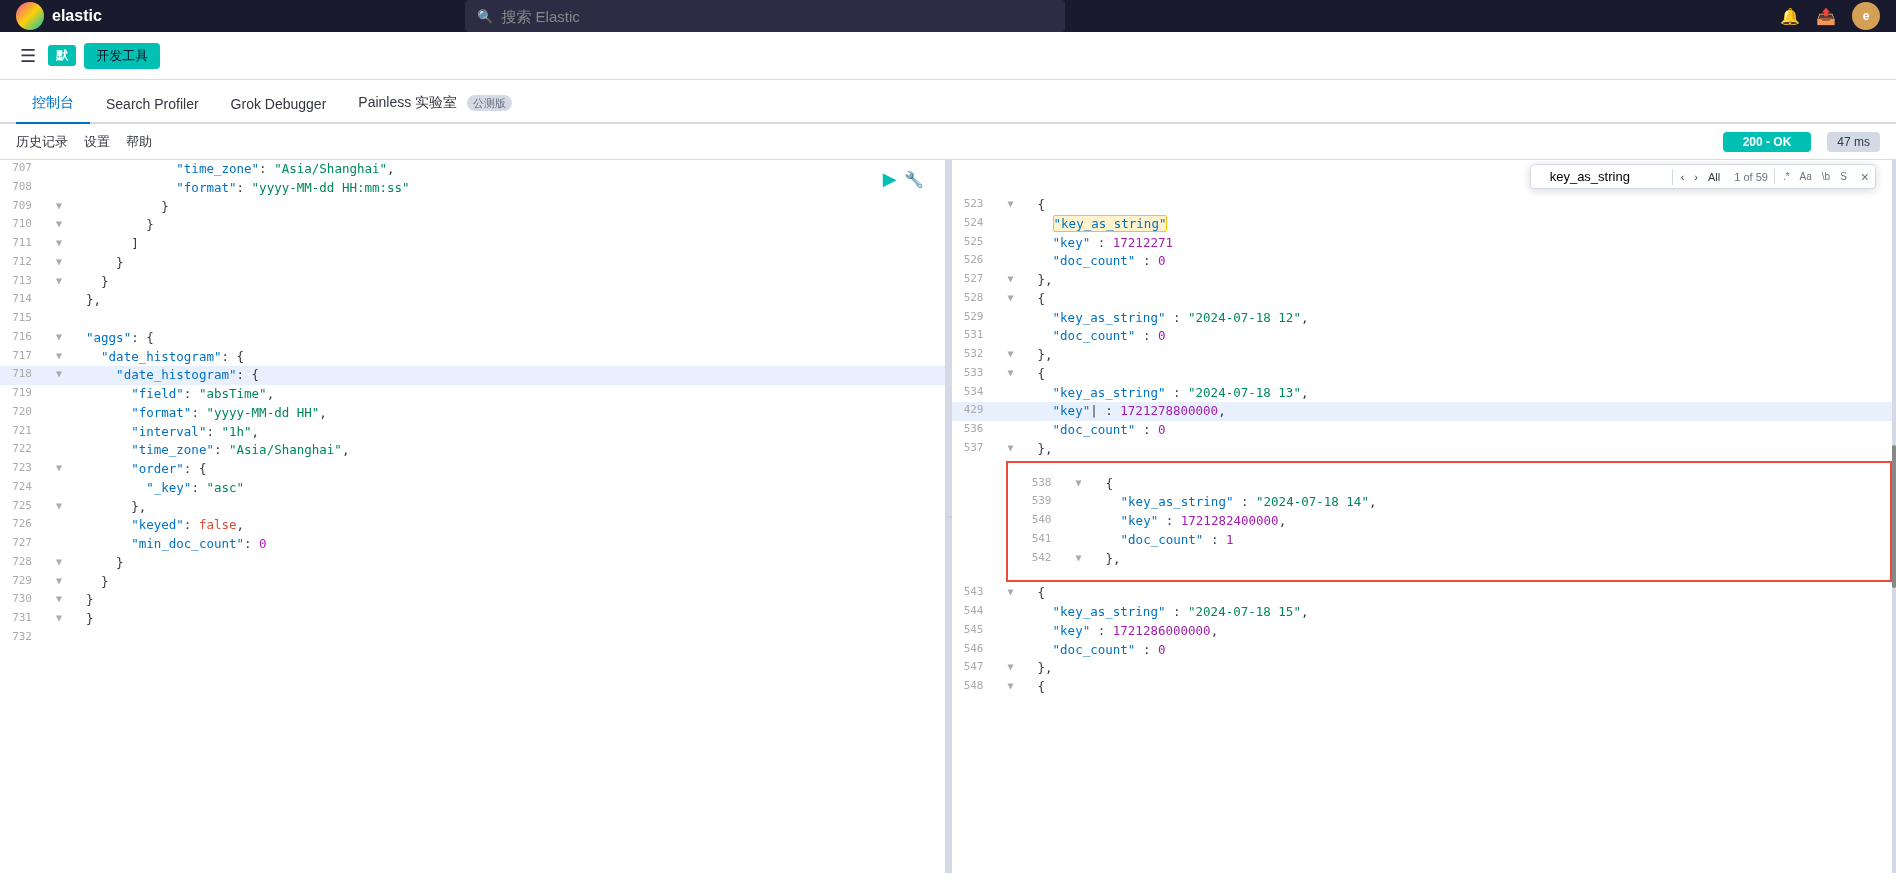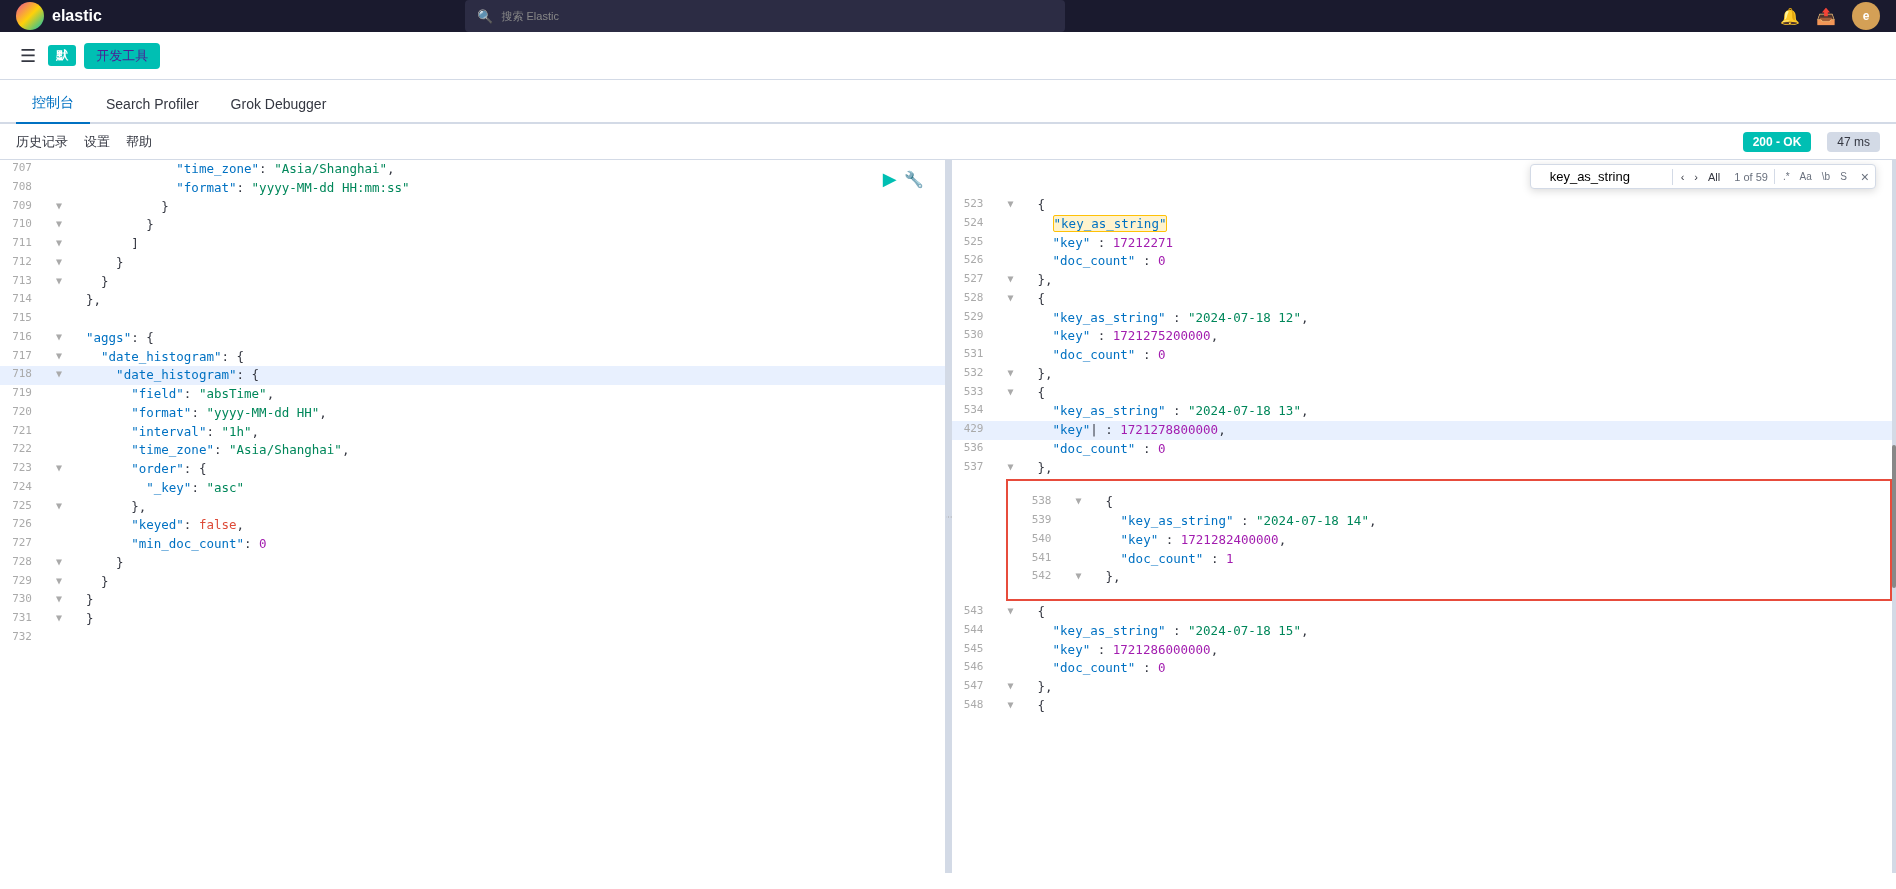--- a/index.html
+++ b/index.html
@@ -37,21 +37,21 @@
       border-radius: 4px;
       padding: 0 12px;
       height: 32px;
       gap: 8px;
     }
     .search-bar-top input {
       background: transparent;
       border: none;
       outline: none;
       color: #e5e5e5;
-      font-size: 11px;
+      font-size: 15px;
       flex: 1;
     }
     .search-bar-top input::placeholder { color: #888; }
     .top-right-icons {
       margin-left: auto;
       display: flex;
       align-items: center;
       gap: 16px;
     }
     .icon-btn {
@@ -86,21 +86,21 @@
     .default-badge {
       background: #00bfb3;
       color: #fff;
       padding: 2px 8px;
       border-radius: 3px;
       font-size: 12px;
       font-weight: 600;
     }
     .devtools-label {
       background: #00bfb3;
-      color: #4c1d95;
+      color: #0f172a;
       padding: 4px 12px;
       border-radius: 4px;
       font-size: 13px;
       font-weight: 500;
       cursor: pointer;
     }
 
     
     .tab-nav {
       background: #fff;
@@ -145,21 +145,21 @@
       gap: 16px;
     }
     .toolbar-btn {
       background: none; border: none; cursor: pointer;
       font-size: 13px; color: #343741;
     }
     .status-badge-ok {
       margin-left: auto;
       background: #00bfb3;
       color: #fff;
-      padding: 3px 10px;
+      padding: 3px 20px;
       border-radius: 4px;
       font-size: 12px;
       font-weight: 600;
     }
     .time-badge {
       background: #d3dae6;
       color: #343741;
       padding: 3px 10px;
       border-radius: 4px;
       font-size: 12px;
@@ -363,20 +363,24 @@
 <div class="secondary-nav">
   <button class="hamburger-btn">☰</button>
   <span class="default-badge">默</span>
   <div class="devtools-label">开发工具</div>
 </div>
 
 <div class="tab-nav">
   <div class="tab-item active">控制台</div>
   <div class="tab-item">Search Profiler</div>
   <div class="tab-item">Grok Debugger</div>
+  <div class="tab-item">
+    <span>Painless 实验室</span>
+    <span class="beta-badge">公测版</span>
+  </div>
 </div>
 
 <div class="toolbar">
   <button class="toolbar-btn">历史记录</button>
   <button class="toolbar-btn">设置</button>
   <button class="toolbar-btn">帮助</button>
   <span class="status-badge-ok">200 - OK</span>
   <span class="time-badge">47 ms</span>
 </div>
 
@@ -608,25 +612,20 @@
         <span class="fold-arrow">▼</span>
         <span class="code-content">{</span>
       </div>
 
       <div class="code-line">
         <span class="line-num">529</span>
         <span class="fold-arrow"></span>
         <span class="code-content">&nbsp;&nbsp;<span class="key-color">"key_as_string"</span> : <span class="string-color">"2024-07-18 12"</span>,</span>
       </div>
 
-      <div class="code-line">
-        <span class="line-num">530</span>
-        <span class="fold-arrow"></span>
-        <span class="code-content">&nbsp;&nbsp;<span class="key-color">"key"</span> : <span class="num-color">1721275200000</span>,</span>
-      </div>
 
       <div class="code-line">
         <span class="line-num">531</span>
         <span class="fold-arrow"></span>
         <span class="code-content">&nbsp;&nbsp;<span class="key-color">"doc_count"</span> : <span class="num-color">0</span></span>
       </div>
 
       <div class="code-line">
         <span class="line-num">532</span>
         <span class="fold-arrow">▼</span>

